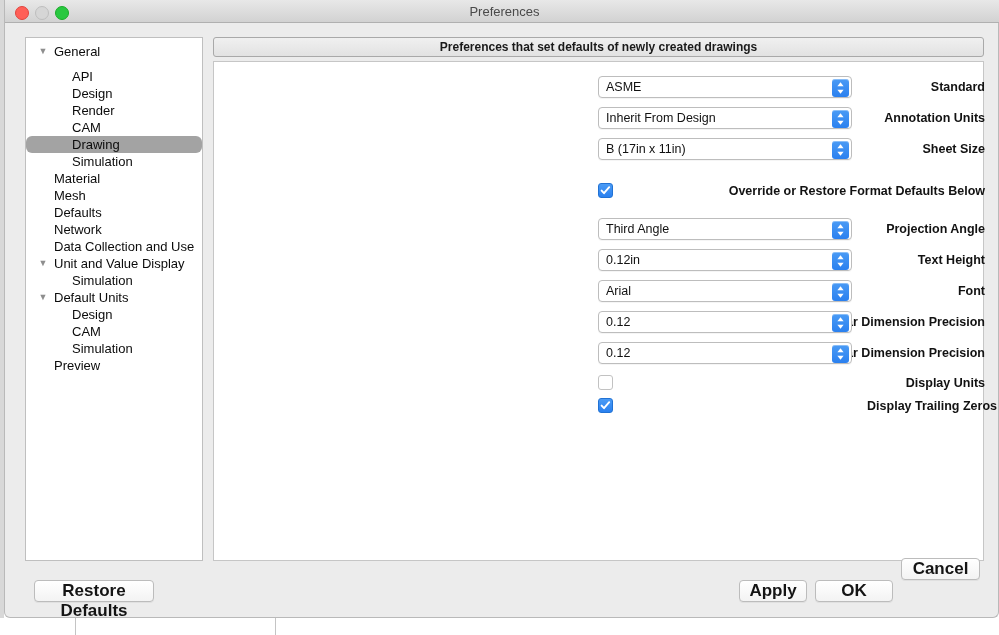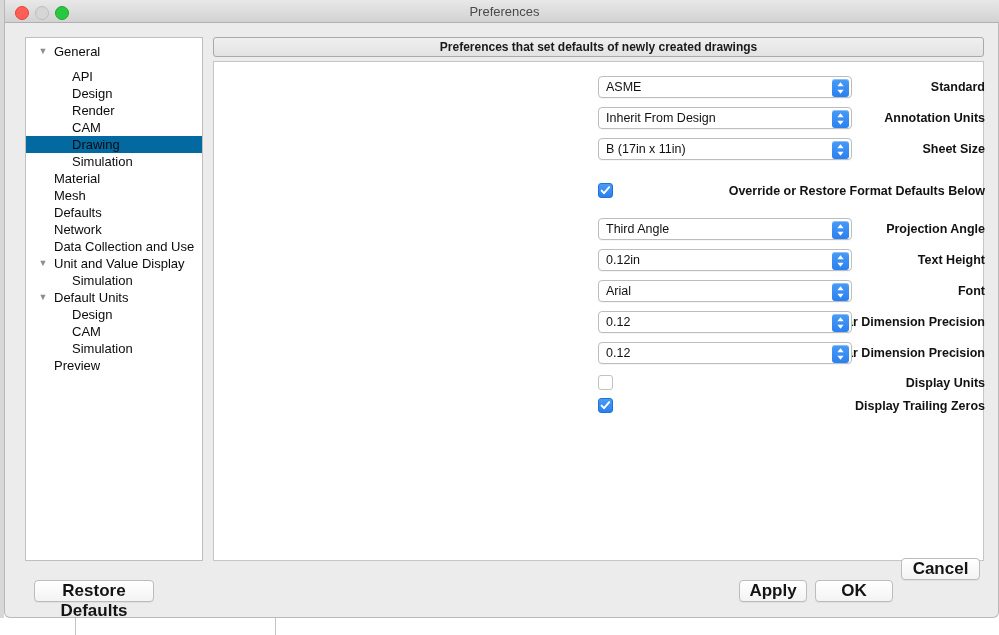--- a/index.html
+++ b/index.html
@@ -98,21 +98,22 @@
   }
   .tree-row {
     position: relative;
     height: 17px;
     line-height: 17px;
     font-size: 13px;
     color: #0b0b0b;
     white-space: nowrap;
   }
   .tree-row.selected {
-    background: #0369a1;
+    background: #a3a3a3;
+    border-radius: 6px;
   }
   .tree-row .disc {
     position: absolute;
     left: 11px;
     top: 0;
     width: 12px;
     height: 17px;
     line-height: 17px;
     font-size: 9px;
     color: #8e8e8e;
@@ -434,21 +435,21 @@
                 <path d="M8.5 3.2 L11.6 7.2 L5.4 7.2 Z" fill="#ffffff"></path>
                 <path d="M8.5 14.8 L11.6 10.8 L5.4 10.8 Z" fill="#ffffff"></path>
               </svg>
             </div>
           </div>
         </div>
         <div class="row" style="top: 310px;">
           <div class="row-label">Display Units</div>
           <div class="checkbox off"></div>
         </div>
-        <div class="row" style="top: 333px;">
+        <div class="row" style="top: 333px; padding-left: 12px;">
           <div class="row-label">Display Trailing Zeros</div>
           <div class="checkbox on">
             <svg width="13" height="13" viewBox="0 0 13 13">
               <path d="M2.6 6.6 L5.0 9.2 L10.2 3.2" stroke="#ffffff" stroke-width="1.9" fill="none" stroke-linecap="round" stroke-linejoin="round"></path>
             </svg>
           </div>
         </div>
       </div>
   </div>
 

